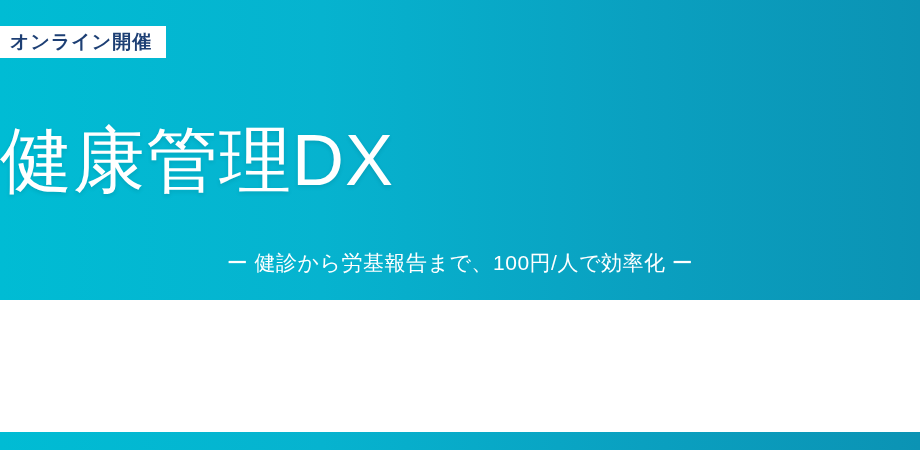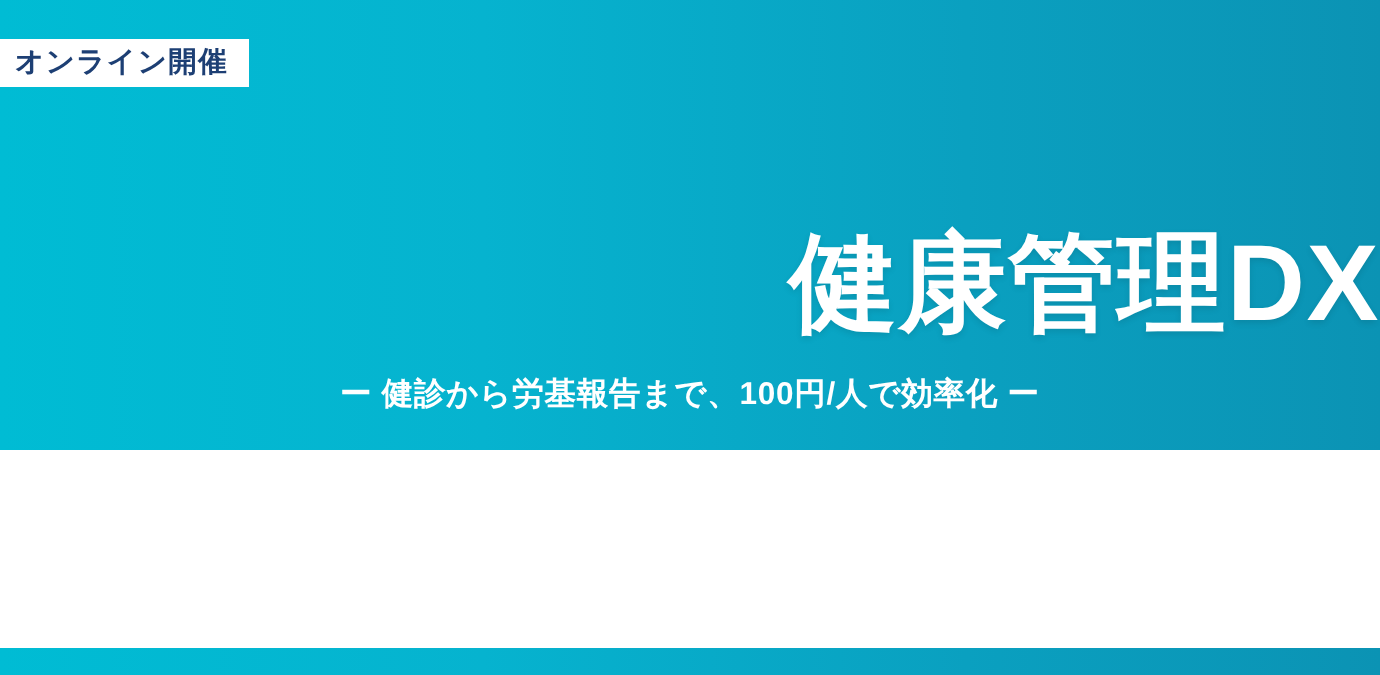--- a/index.html
+++ b/index.html
@@ -22,27 +22,27 @@
     font-size:19px; font-weight:bold; letter-spacing:1px;
     padding:6px 14px 7px 10px;
     line-height:1;
   }
   .headline {
     position:absolute; left:0; top:84px; width:920px; text-align:center;
     color:#ffffff; font-size:38px; font-weight:normal; letter-spacing:0.5px;
     line-height:1.1; text-shadow:0 1px 2px rgba(0,0,0,.07);
   }
   .title {
-    position:absolute; left:0; top:150px; width:920px; text-align:right;
-    color:#ffffff; font-size:72px; font-weight:bold; letter-spacing:1px;
+    position:absolute; left:0; top:121px; width:920px; text-align:left;
+    color:#ffffff; font-size:72px; font-weight:normal; letter-spacing:1px;
     line-height:1.1; text-shadow:0 2px 4px rgba(0,0,0,.10);
   }
   .subtitle {
     position:absolute; left:0; top:251px; width:920px; text-align:center;
-    color:#ffffff; font-size:21px; font-weight:bold; letter-spacing:0.5px;
+    color:#ffffff; font-size:21px; font-weight:normal; letter-spacing:0.5px;
     line-height:1.1;
   }
 
   
   .midband { position:absolute; left:0; top:300px; width:920px; height:132px; background:#ffffff; }
 
   
   .footband {
     position:absolute; left:0; top:432px; width:920px; height:18px;
     background:linear-gradient(90deg,#00bcd4 0%, #06b3cf 35%, #0aa0c0 70%, #0b93b4 100%);

